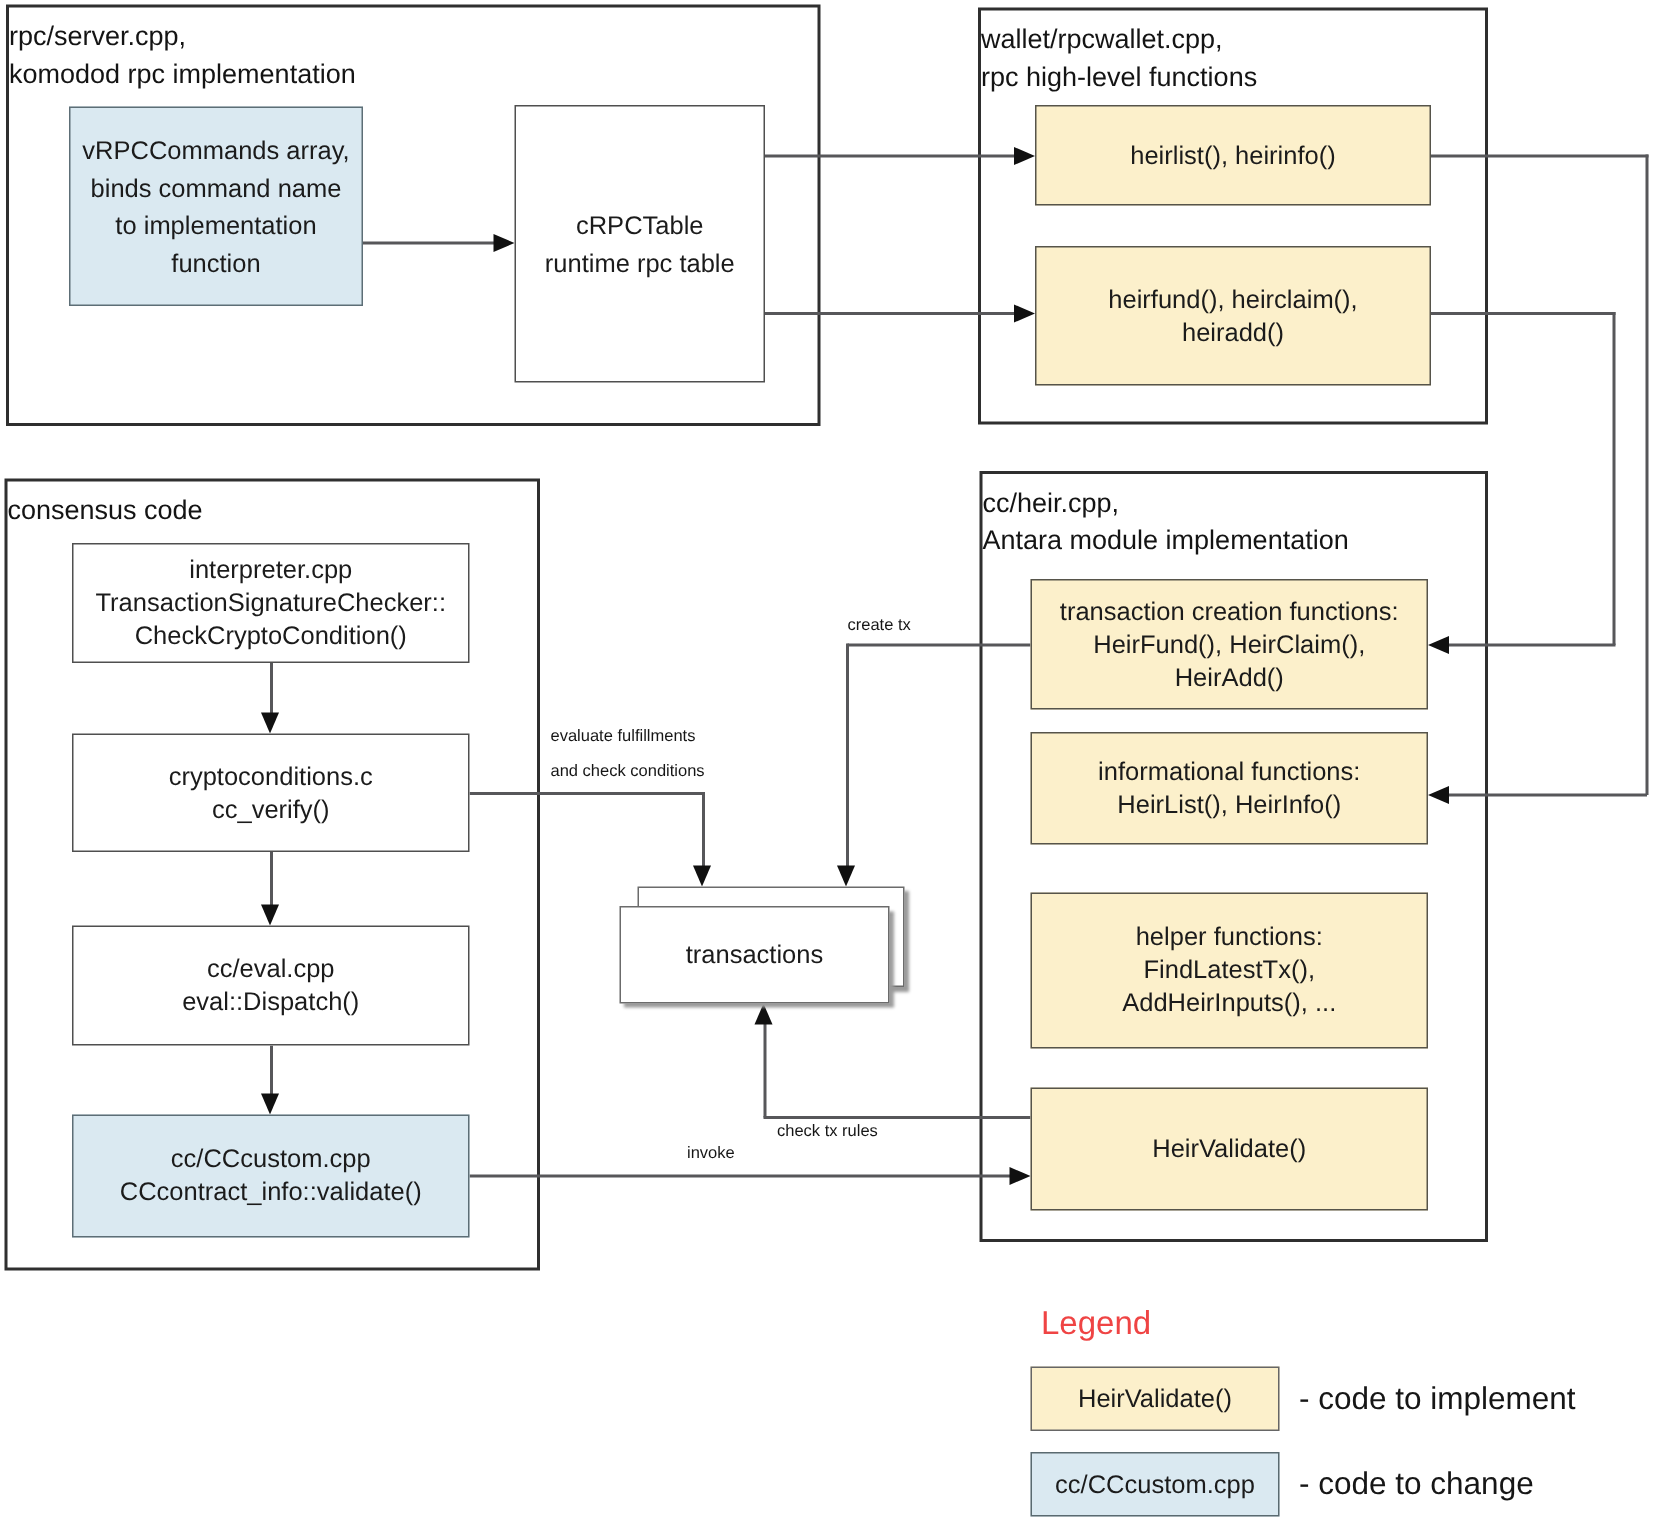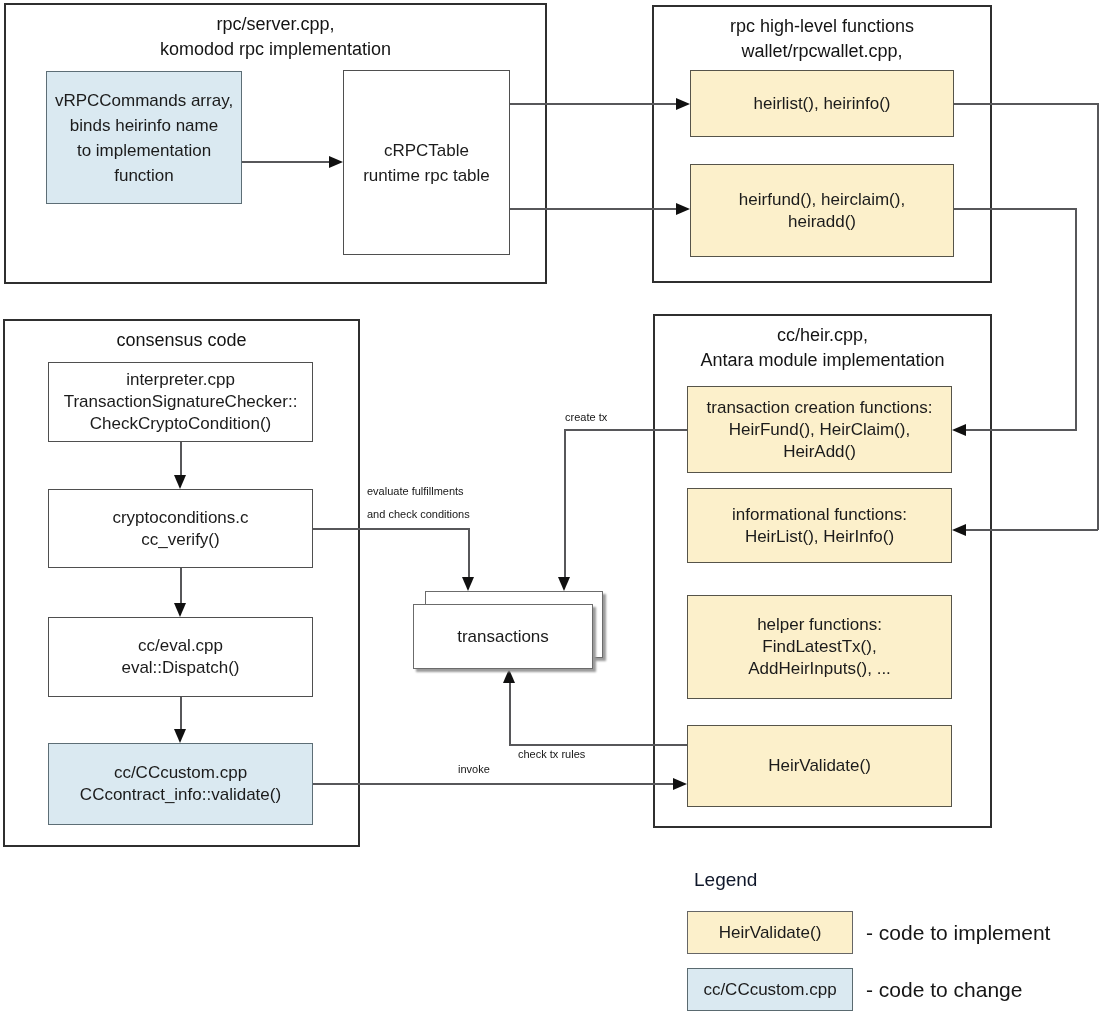--- a/index.html
+++ b/index.html
@@ -4,60 +4,60 @@
 <style>
   html,body { margin:0; padding:0; background:#ffffff; }
   .canvas {
     position:relative; width:1102px; height:1014px; background:#ffffff;
     font-family:"Liberation Sans", sans-serif; color:#1b1b1b; overflow:hidden;
   }
   .group {
     position:absolute; box-sizing:border-box; border:2px solid #2f2f2f; background:transparent;
   }
   .gtitle {
-    position:absolute; top:7px; left:0; right:0; text-align:center;
+    position:absolute; top:7px; left:0; right:0; 
     font-size:18px; line-height:25px; color:#141414;
   }
   .box {
     position:absolute; box-sizing:border-box; display:flex; flex-direction:column;
     justify-content:center; align-items:center; text-align:center;
     font-size:17px; line-height:22px; color:#1b1b1b;
   }
   .white  { background:#ffffff; border:1.5px solid #4f4f4f; }
   .yellow { background:#FCF0CB; border:1.5px solid #56544a; }
   .blue   { background:#DAE9F1; border:1.5px solid #5d6e76; }
   .shadow { box-shadow:3px 3px 2px #9b9b9b; }
   .hline { position:absolute; height:2px; background:#57575a; }
   .vline { position:absolute; width:2px;  background:#57575a; }
   .arr   { position:absolute; width:0; height:0; }
   .arr.right { border-top:6px solid transparent; border-bottom:6px solid transparent; border-left:14px solid #101010; }
   .arr.left  { border-top:6px solid transparent; border-bottom:6px solid transparent; border-right:14px solid #101010; }
   .arr.down  { border-left:6px solid transparent; border-right:6px solid transparent; border-top:14px solid #101010; }
   .arr.up    { border-left:6px solid transparent; border-right:6px solid transparent; border-bottom:14px solid #101010; }
   .lbl { position:absolute; font-size:11px; line-height:23px; color:#161616; white-space:nowrap; }
-  .legend-title { position:absolute; font-size:19px; color:#0f172a; }
+  .legend-title { position:absolute; font-size:22px; color:#ef4444; }
   .legend-desc  { position:absolute; display:flex; align-items:center; font-size:21px; color:#161616; white-space:nowrap; }
   .big-lines { line-height:25px; }
 </style>
 </head>
 <body>
 
 <div class="canvas">
 
   <div class="group" style="left:4px;top:3px;width:543px;height:281px">
     <div class="gtitle">
       <div>rpc/server.cpp,</div>
       <div>komodod rpc implementation</div>
     </div>
   </div>
 
   <div class="group" style="left:652px;top:5px;width:340px;height:278px">
     <div class="gtitle">
+      <div>wallet/rpcwallet.cpp,</div>
       <div>rpc high-level functions</div>
-      <div>wallet/rpcwallet.cpp,</div>
     </div>
   </div>
 
   <div class="group" style="left:3px;top:319px;width:357px;height:528px">
     <div class="gtitle">
       <div>consensus code</div>
     </div>
   </div>
 
   <div class="group" style="left:653px;top:314px;width:339px;height:514px">
@@ -103,21 +103,21 @@
 
   <div class="hline" style="left:509px;top:744px;width:178px"></div>
   <div class="vline" style="left:509px;top:682px;height:63px"></div>
   <div class="arr up" style="left:503px;top:669px"></div>
 
   <div class="hline" style="left:313px;top:783px;width:361px"></div>
   <div class="arr right" style="left:673px;top:778px"></div>
 
   <div class="box blue big-lines" style="left:46px;top:71px;width:196px;height:133px">
     <div>vRPCCommands array,</div>
-    <div>binds heirinfo name</div>
+    <div>binds command name</div>
     <div>to implementation</div>
     <div>function</div>
   </div>
 
   <div class="box white big-lines" style="left:343px;top:70px;width:167px;height:185px">
     <div>cRPCTable</div>
     <div>runtime rpc table</div>
   </div>
 
   <div class="box yellow" style="left:690px;top:70px;width:264px;height:67px">

